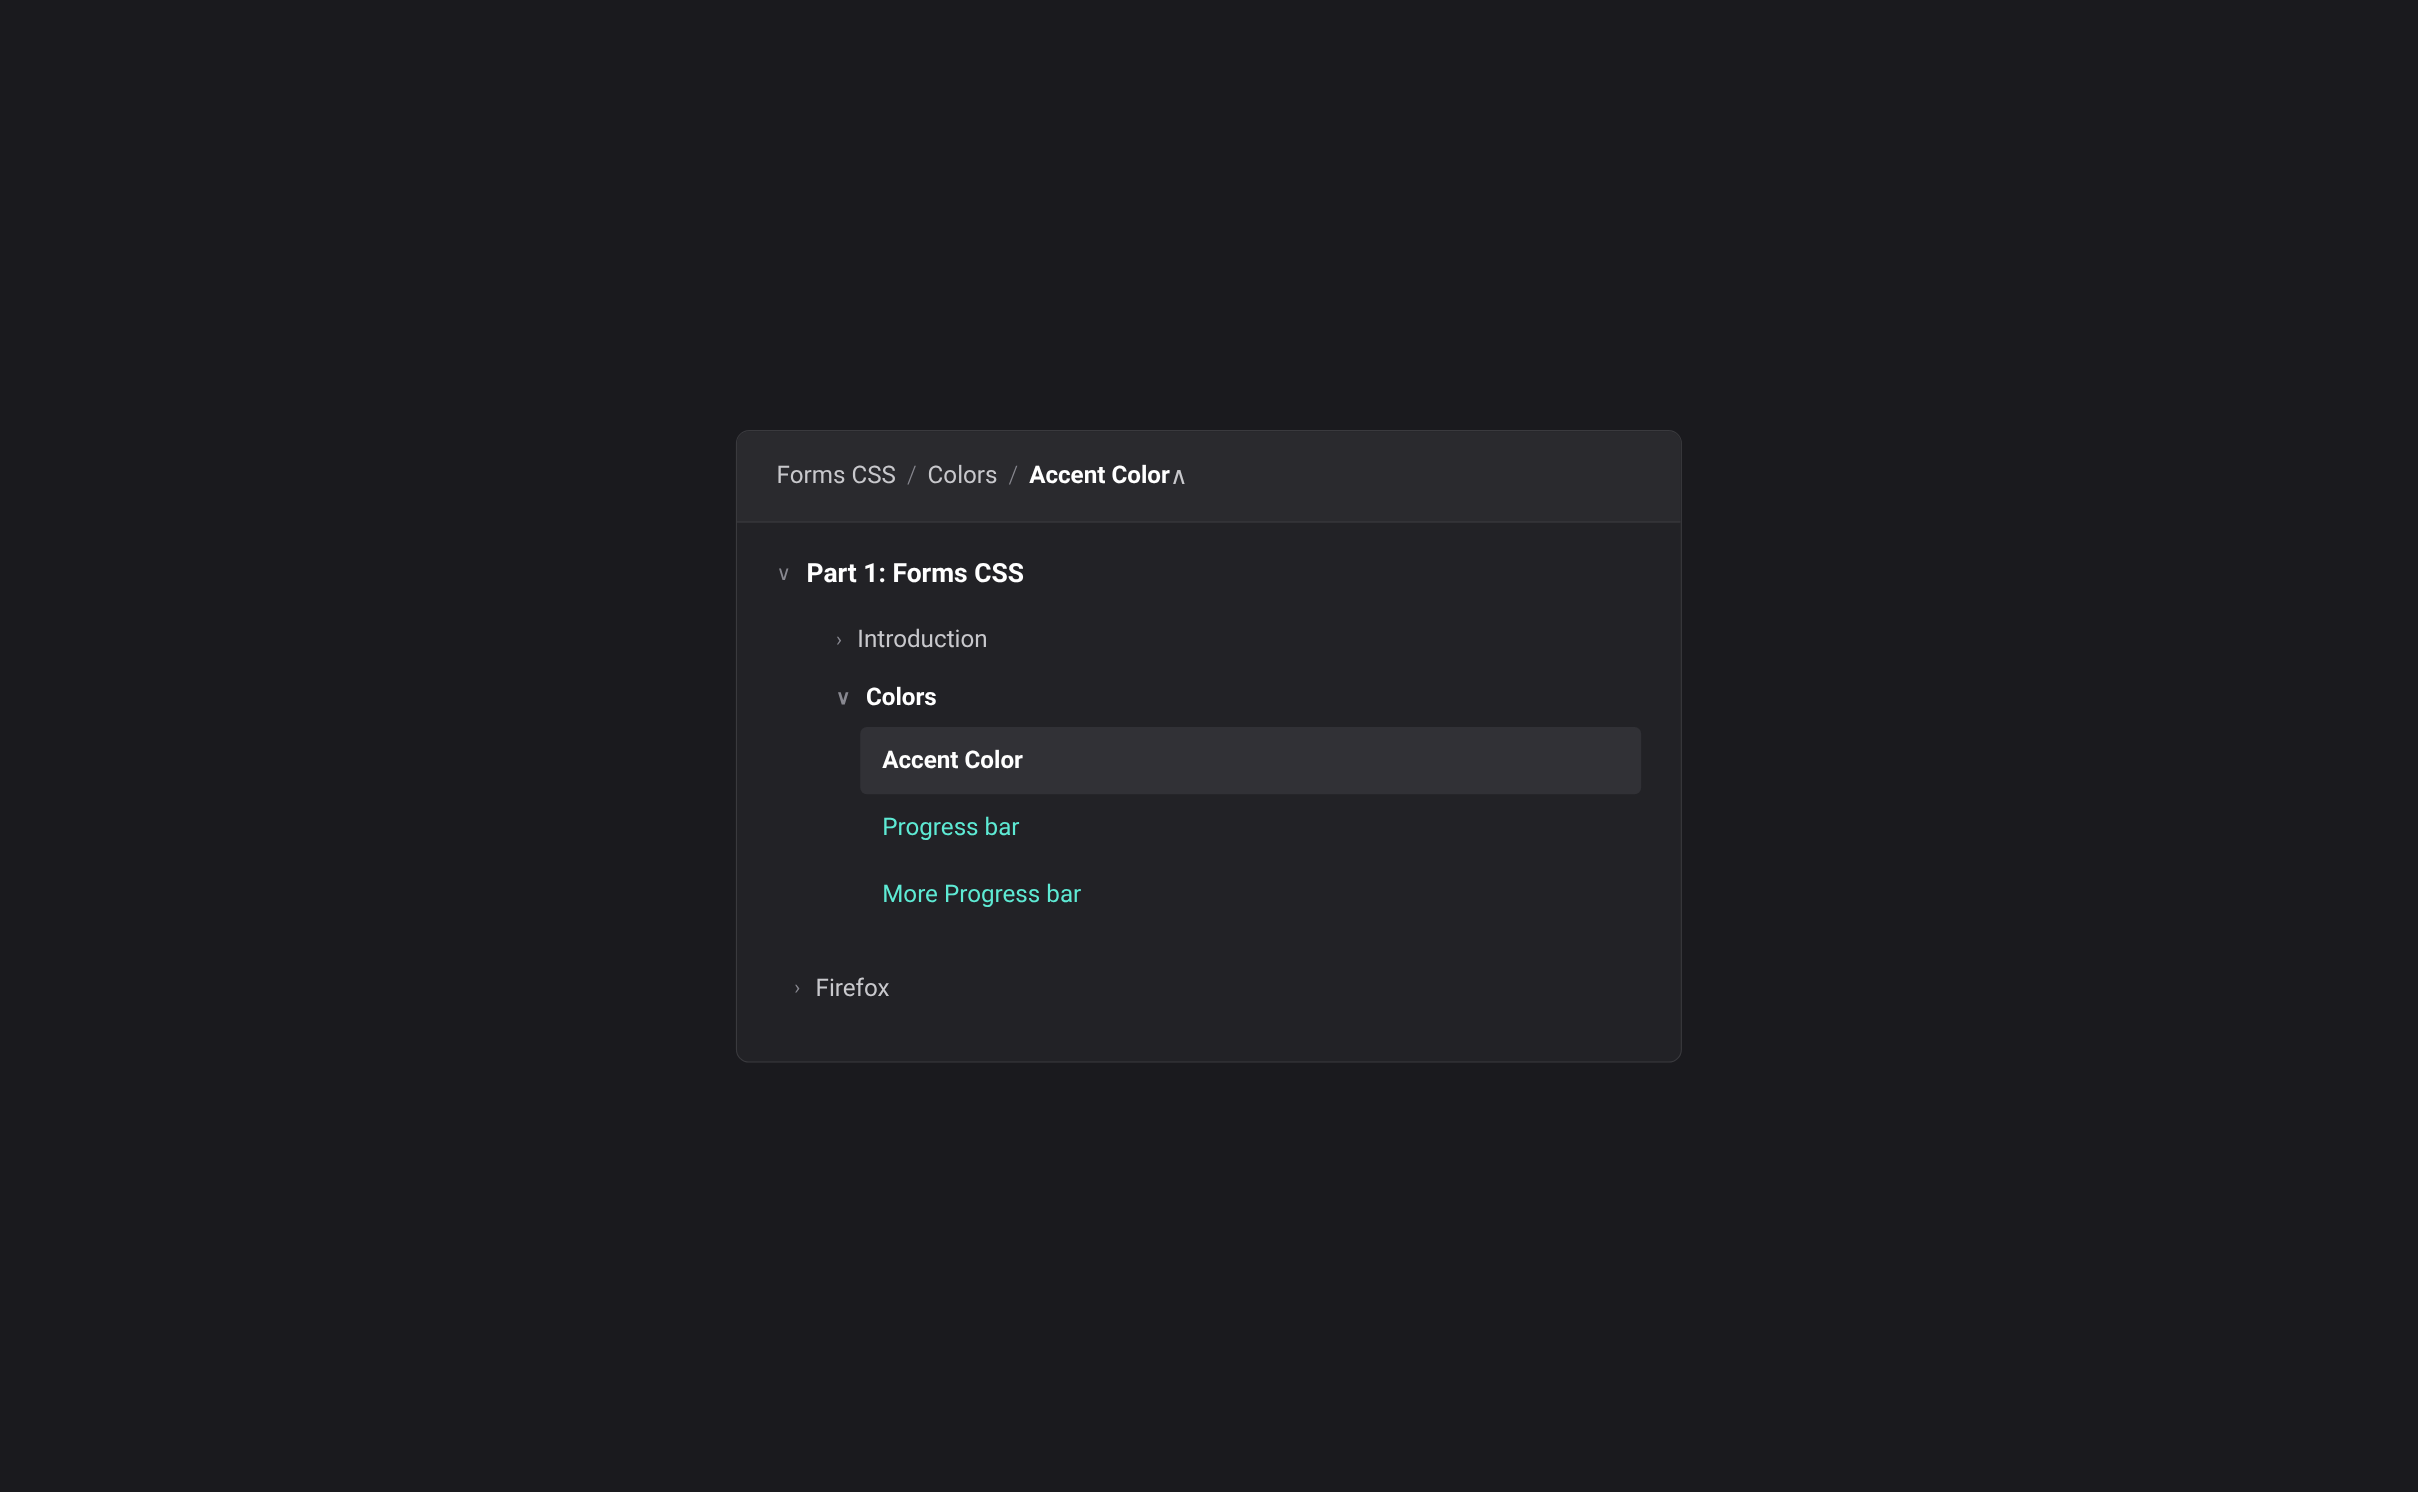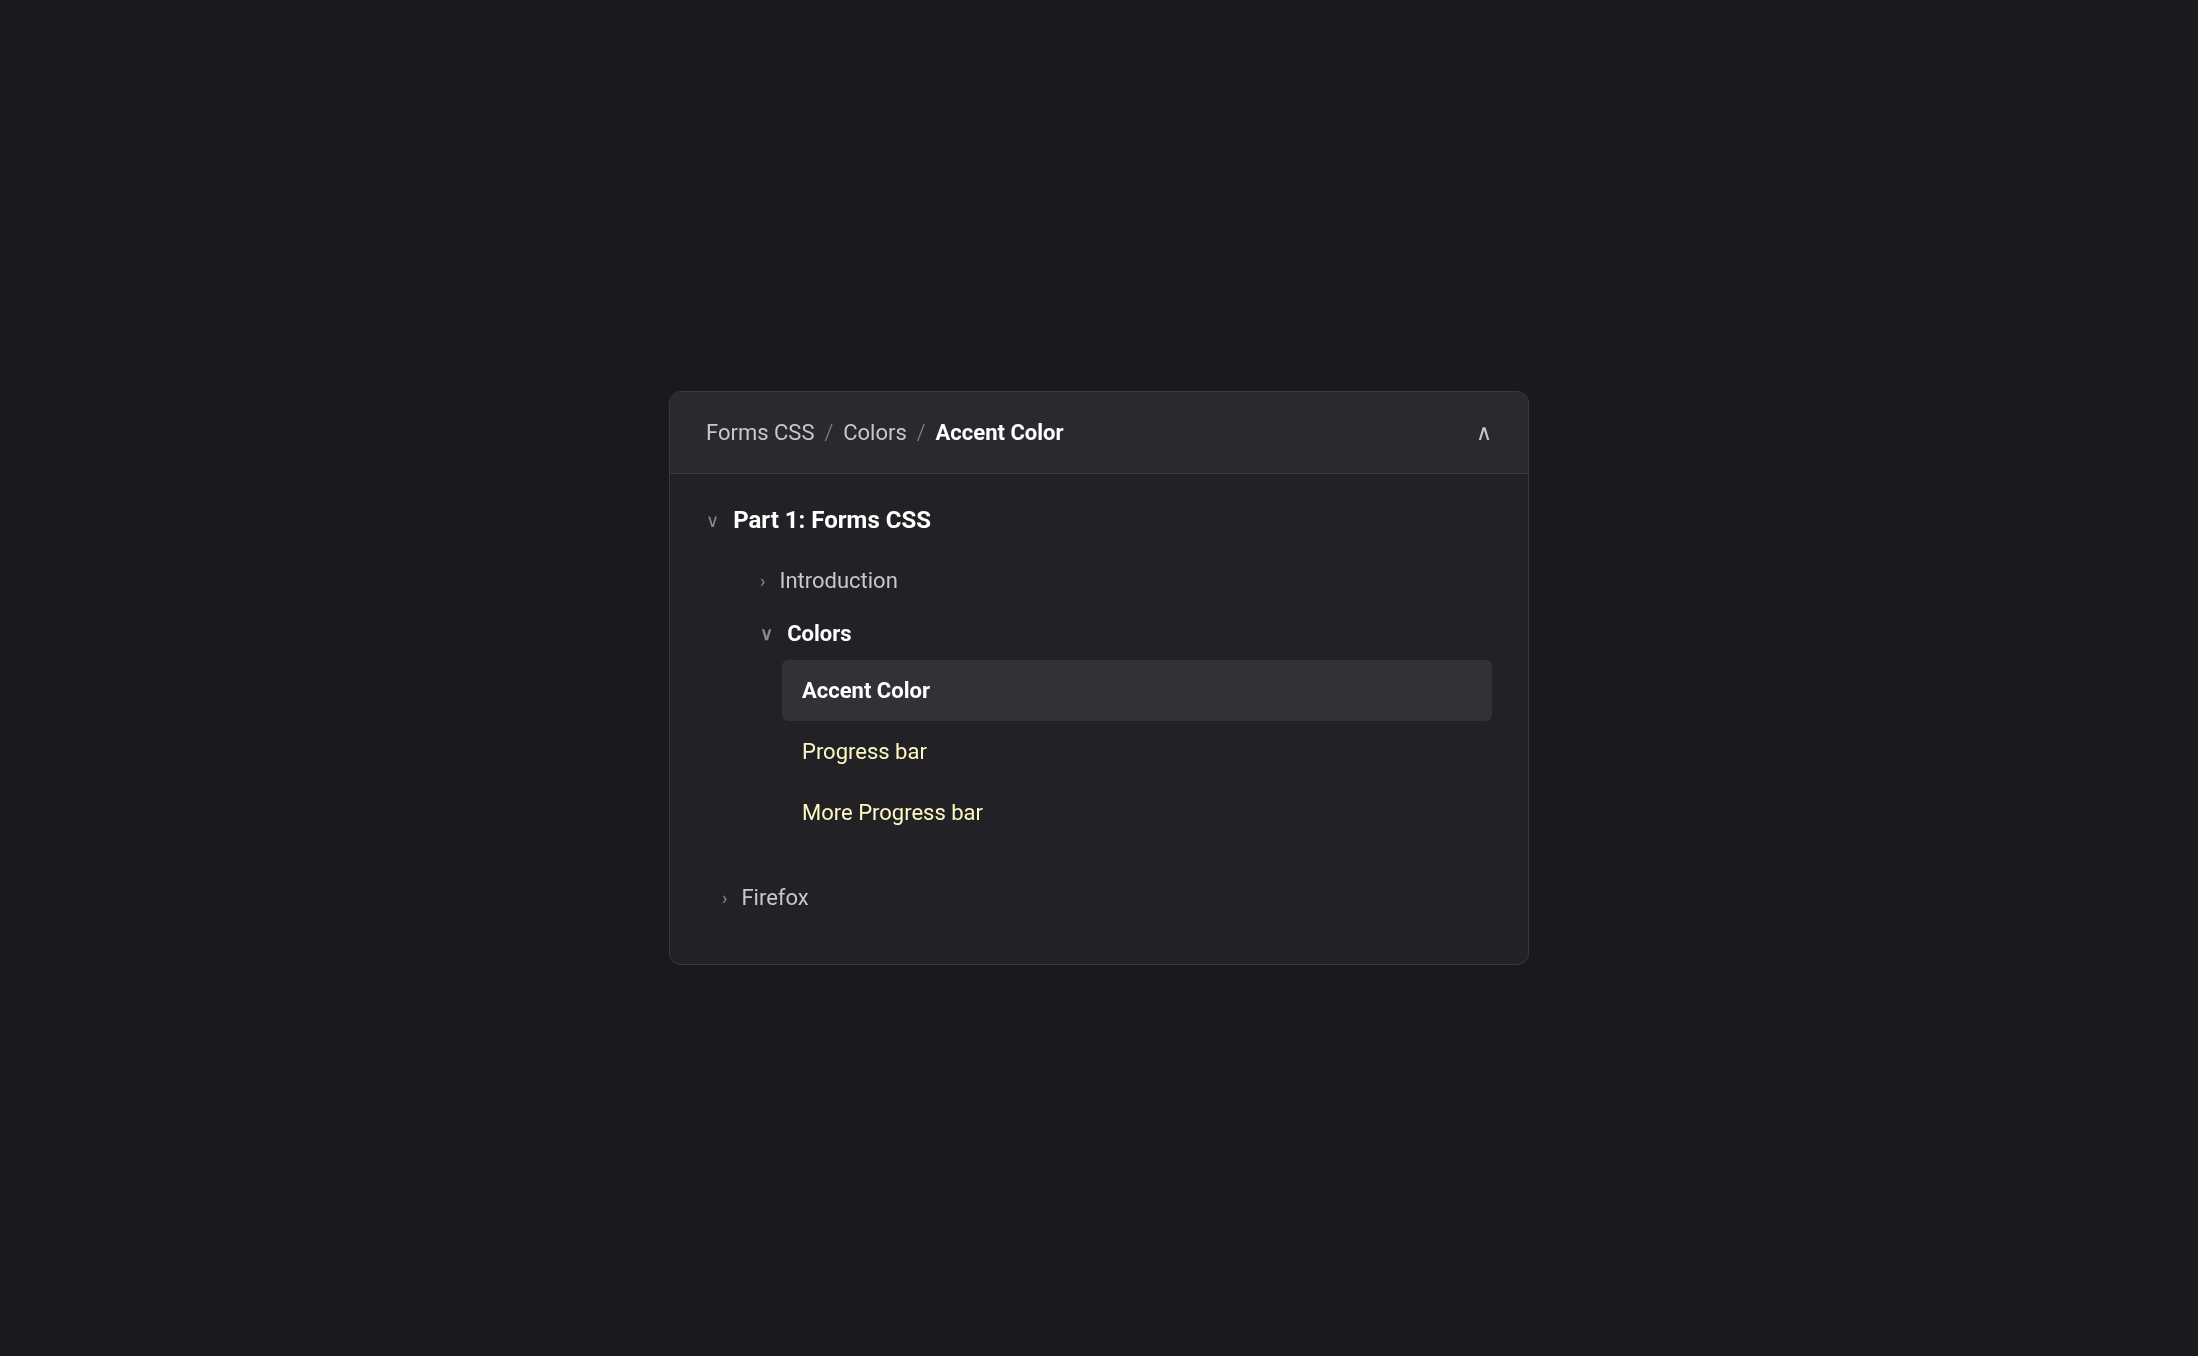--- a/index.html
+++ b/index.html
@@ -23,21 +23,21 @@
       border: 1px solid #3a3a3e;
       width: 860px;
       overflow: hidden;
     }
 
     .breadcrumb-bar {
       background-color: #2a2a2e;
       padding: 28px 36px;
       display: flex;
       align-items: center;
-      justify-content: space-between;
+      justify-content: flex-start;
       border-bottom: 1px solid #3a3a3e;
     }
 
     .breadcrumb {
       display: flex;
       align-items: center;
       gap: 10px;
       font-size: 22px;
       color: #c8c8cc;
     }
@@ -116,21 +116,21 @@
       color: #888890;
       font-size: 18px;
     }
 
     .sub-items {
       margin-left: 38px;
     }
 
     .sub-item {
       font-size: 22px;
-      color: #fef9c3;
+      color: #5eead4;
       padding: 18px 20px;
       cursor: pointer;
       border-radius: 6px;
     }
 
     .sub-item.active {
       background-color: #313136;
       color: #ffffff;
       font-weight: 700;
       border-radius: 6px;

